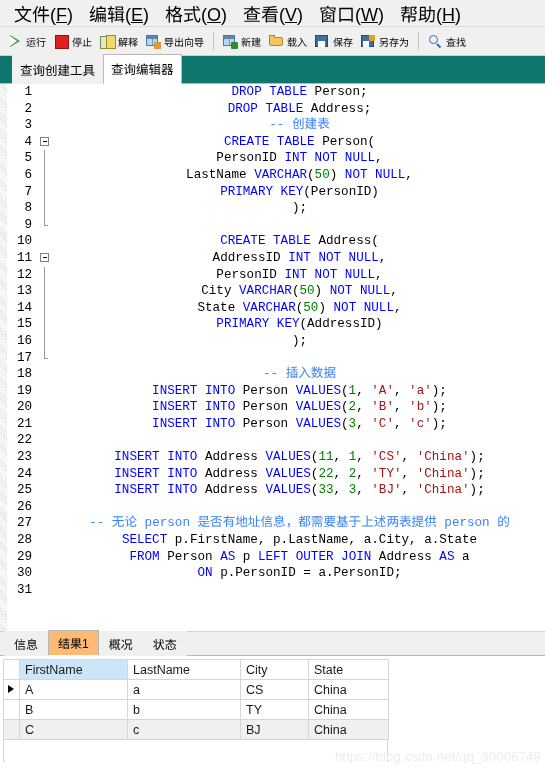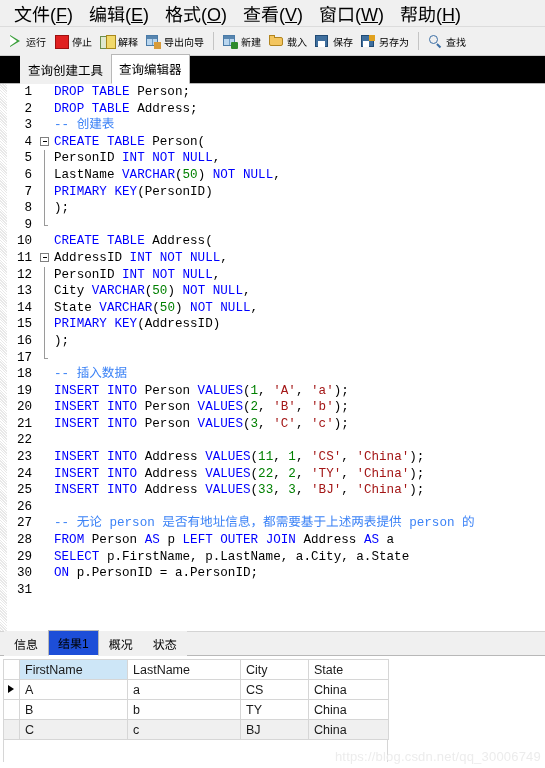--- a/index.html
+++ b/index.html
@@ -217,24 +217,24 @@
     left: 9px; top: 9px;
     width: 5px; height: 1.8px;
     background: #3b6ea5;
     transform: rotate(45deg);
     transform-origin: left center;
   }
 
   
   .tabstrip {
     height: 28px;
-    background: #000000;
+    background: #0f766e;
     display: flex;
     align-items: flex-end;
-    padding-left: 20px;
+    padding-left: 12px;
     border-bottom: 1px solid #b8b8b8;
     flex: 0 0 auto;
     box-sizing: border-box;
   }
   .tab {
     font-size: 12.5px;
     padding: 4px 7px 5px 7px;
     background: #f0f0f0;
     border: 1px solid transparent;
     border-bottom: none;
@@ -294,20 +294,21 @@
   .ln {
     text-align: right;
     padding-right: 6px;
     color: #000000;
     position: relative;
     z-index: 1;
   }
   .cl {
     padding-left: 3px;
     color: #000000;
+    text-align: center;
   }
   .fk { position: relative; }
   .fold-box {
     position: absolute;
     left: 2px;
     top: 3.5px;
     width: 9px;
     height: 9px;
     border: 1px solid #808080;
     background: #ffffff;
@@ -365,21 +366,21 @@
     background: #f0f0f0;
     border: 1px solid transparent;
     border-bottom: none;
     position: relative;
     top: 1px;
     cursor: default;
     white-space: nowrap;
     margin-top: 27px;
   }
   .rtab.active {
-    background: #1d4ed8;
+    background: #fdba74;
     border-color: #b8b8b8;
     border-bottom: 1px solid #ffffff;
   }
   .gridwrap {
     flex: 1 1 auto;
     background: #ffffff;
     padding: 3px 0 0 3px;
     overflow: hidden;
     position: relative;
   }
@@ -589,22 +590,22 @@
         <div class="cl"><span class="cmt">-- 插入数据</span></div>
         <div class="cl"><span class="kw">INSERT INTO </span><span class="id">Person </span><span class="kw">VALUES</span><span class="pun">(</span><span class="num">1</span><span class="pun">, </span><span class="str">'A'</span><span class="pun">, </span><span class="str">'a'</span><span class="pun">);</span></div>
         <div class="cl"><span class="kw">INSERT INTO </span><span class="id">Person </span><span class="kw">VALUES</span><span class="pun">(</span><span class="num">2</span><span class="pun">, </span><span class="str">'B'</span><span class="pun">, </span><span class="str">'b'</span><span class="pun">);</span></div>
         <div class="cl"><span class="kw">INSERT INTO </span><span class="id">Person </span><span class="kw">VALUES</span><span class="pun">(</span><span class="num">3</span><span class="pun">, </span><span class="str">'C'</span><span class="pun">, </span><span class="str">'c'</span><span class="pun">);</span></div>
         <div class="cl">&nbsp;</div>
         <div class="cl"><span class="kw">INSERT INTO </span><span class="id">Address </span><span class="kw">VALUES</span><span class="pun">(</span><span class="num">11</span><span class="pun">, </span><span class="num">1</span><span class="pun">, </span><span class="str">'CS'</span><span class="pun">, </span><span class="str">'China'</span><span class="pun">);</span></div>
         <div class="cl"><span class="kw">INSERT INTO </span><span class="id">Address </span><span class="kw">VALUES</span><span class="pun">(</span><span class="num">22</span><span class="pun">, </span><span class="num">2</span><span class="pun">, </span><span class="str">'TY'</span><span class="pun">, </span><span class="str">'China'</span><span class="pun">);</span></div>
         <div class="cl"><span class="kw">INSERT INTO </span><span class="id">Address </span><span class="kw">VALUES</span><span class="pun">(</span><span class="num">33</span><span class="pun">, </span><span class="num">3</span><span class="pun">, </span><span class="str">'BJ'</span><span class="pun">, </span><span class="str">'China'</span><span class="pun">);</span></div>
         <div class="cl">&nbsp;</div>
         <div class="cl"><span class="cmt">-- 无论 person 是否有地址信息，都需要基于上述两表提供 person 的</span></div>
+        <div class="cl"><span class="kw">SELECT </span><span class="id">p.FirstName, p.LastName, a.City, a.State</span></div>
         <div class="cl"><span class="kw">FROM </span><span class="id">Person </span><span class="kw">AS </span><span class="id">p </span><span class="kw">LEFT OUTER JOIN </span><span class="id">Address </span><span class="kw">AS </span><span class="id">a</span></div>
-        <div class="cl"><span class="kw">SELECT </span><span class="id">p.FirstName, p.LastName, a.City, a.State</span></div>
         <div class="cl"><span class="kw">ON </span><span class="id">p.PersonID = a.PersonID;</span></div>
       </div>
   </div>
 
   <div class="resultpanel">
     <div class="result-tabs" id="rtabs">
         <div class="rtab">信息</div>
         <div class="rtab active">结果1</div>
         <div class="rtab">概况</div>
         <div class="rtab">状态</div>

